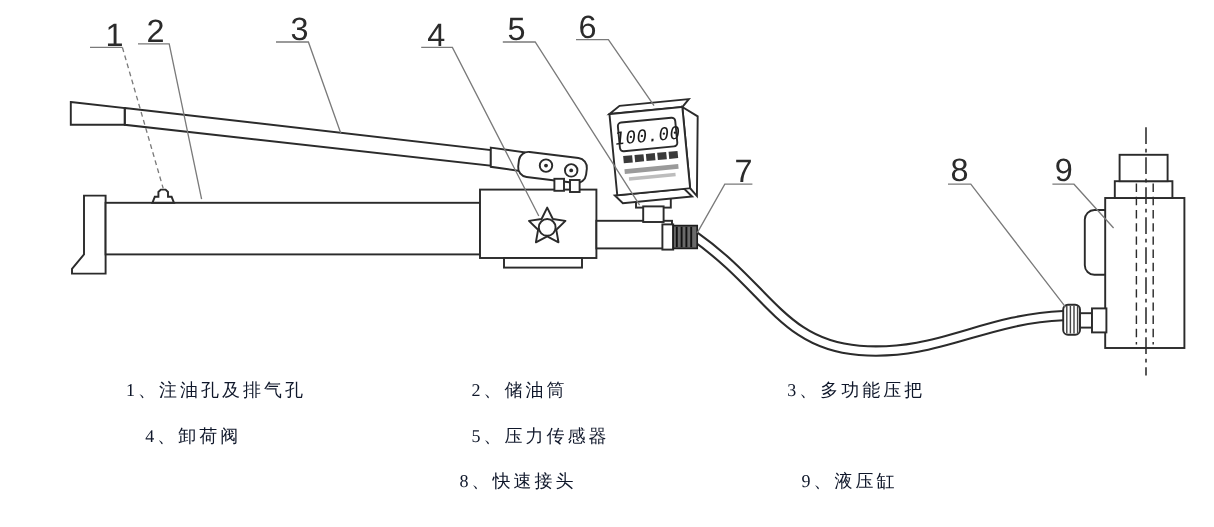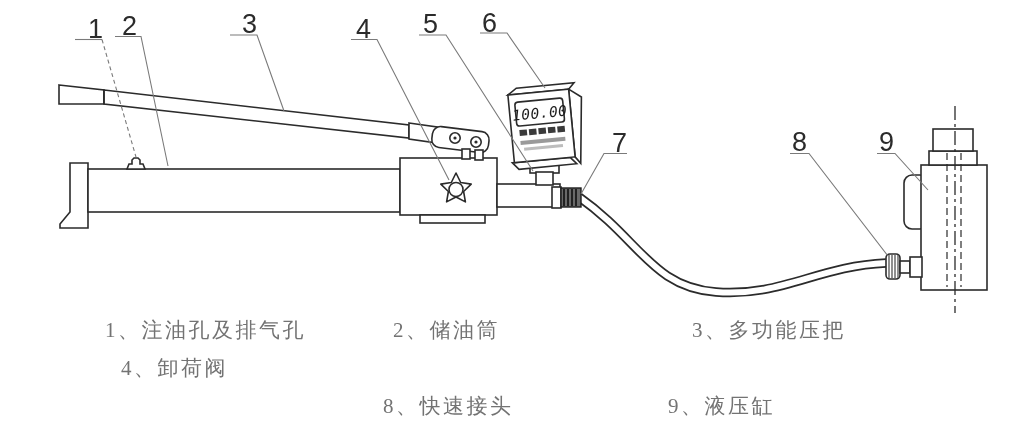--- a/index.html
+++ b/index.html
@@ -1,20 +1,20 @@
 <!DOCTYPE html>
 <html><head>
 <meta charset="utf-8">
 <style>
   html,body{margin:0;padding:0;background:#fff;}
   #stage{position:relative;width:1012px;height:439px;background:#ffffff;overflow:hidden;
          font-family:"Liberation Sans","DejaVu Sans",sans-serif;}
   #diagram-svg{position:absolute;left:0;top:0;}
   .legend-item{position:absolute;font-family:"Liberation Serif","DejaVu Serif",serif;
-               font-size:21px;color:#737373;letter-spacing:2.5px;white-space:nowrap;}
+               font-size:15px;color:#0f172a;letter-spacing:2.5px;white-space:nowrap;}
   .callout-num{font-family:"Liberation Sans","DejaVu Sans",sans-serif;font-size:27px;fill:#2b2b2b;}
   .part{fill:#ffffff;stroke:#2b2b2b;stroke-width:1.6;}
   .thin{fill:none;stroke:#2b2b2b;stroke-width:1.4;}
   .leader{fill:none;stroke:#7a7a7a;stroke-width:1.1;}
   .lcd-text{font-family:"DejaVu Sans Mono","Liberation Mono",monospace;
             font-style:italic;font-size:14.5px;fill:#1c1c1c;letter-spacing:0.5px;}
 </style>
 </head>
 <body>
 
@@ -123,17 +123,18 @@
   <text class="callout-num" x="356" y="38">4</text>
   <text class="callout-num" x="423" y="33">5</text>
   <text class="callout-num" x="482" y="32">6</text>
   <text class="callout-num" x="612" y="152">7</text>
   <text class="callout-num" x="792" y="151">8</text>
   <text class="callout-num" x="879" y="151">9</text>
 </svg>
 
   <div class="legend-item" style="left:105px;top:316px;">1、注油孔及排气孔</div>
   <div class="legend-item" style="left:393px;top:316px;">2、储油筒</div>
-  <div class="legend-item" style="left:692px;top:316px;">3、多功能压把</div>
+  <div class="legend-item" style="left:656px;top:316px;">3、多功能压把</div>
   <div class="legend-item" style="left:121px;top:354px;">4、卸荷阀</div>
+  <div class="legend-item" style="left:393px;top:354px;">5、压力传感器</div>
   <div class="legend-item" style="left:383px;top:392px;">8、快速接头</div>
   <div class="legend-item" style="left:668px;top:392px;">9、液压缸</div>
 </div>
 
 </body></html>

